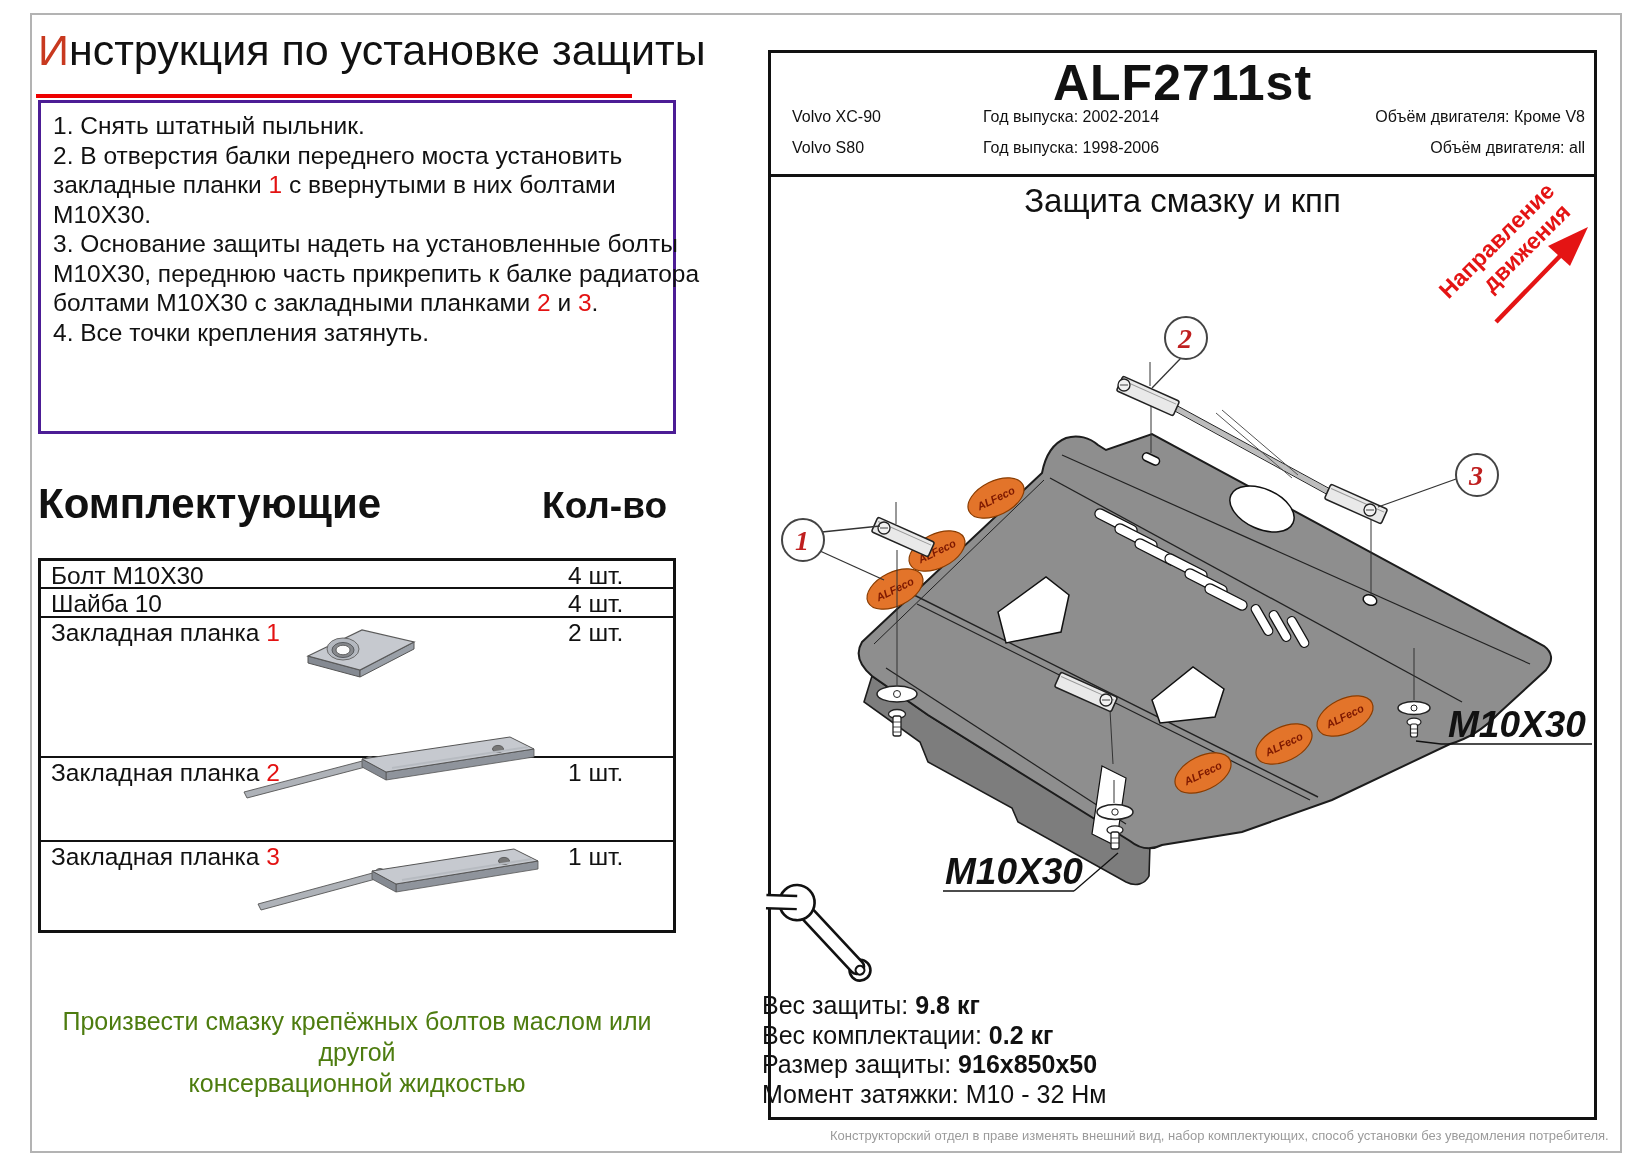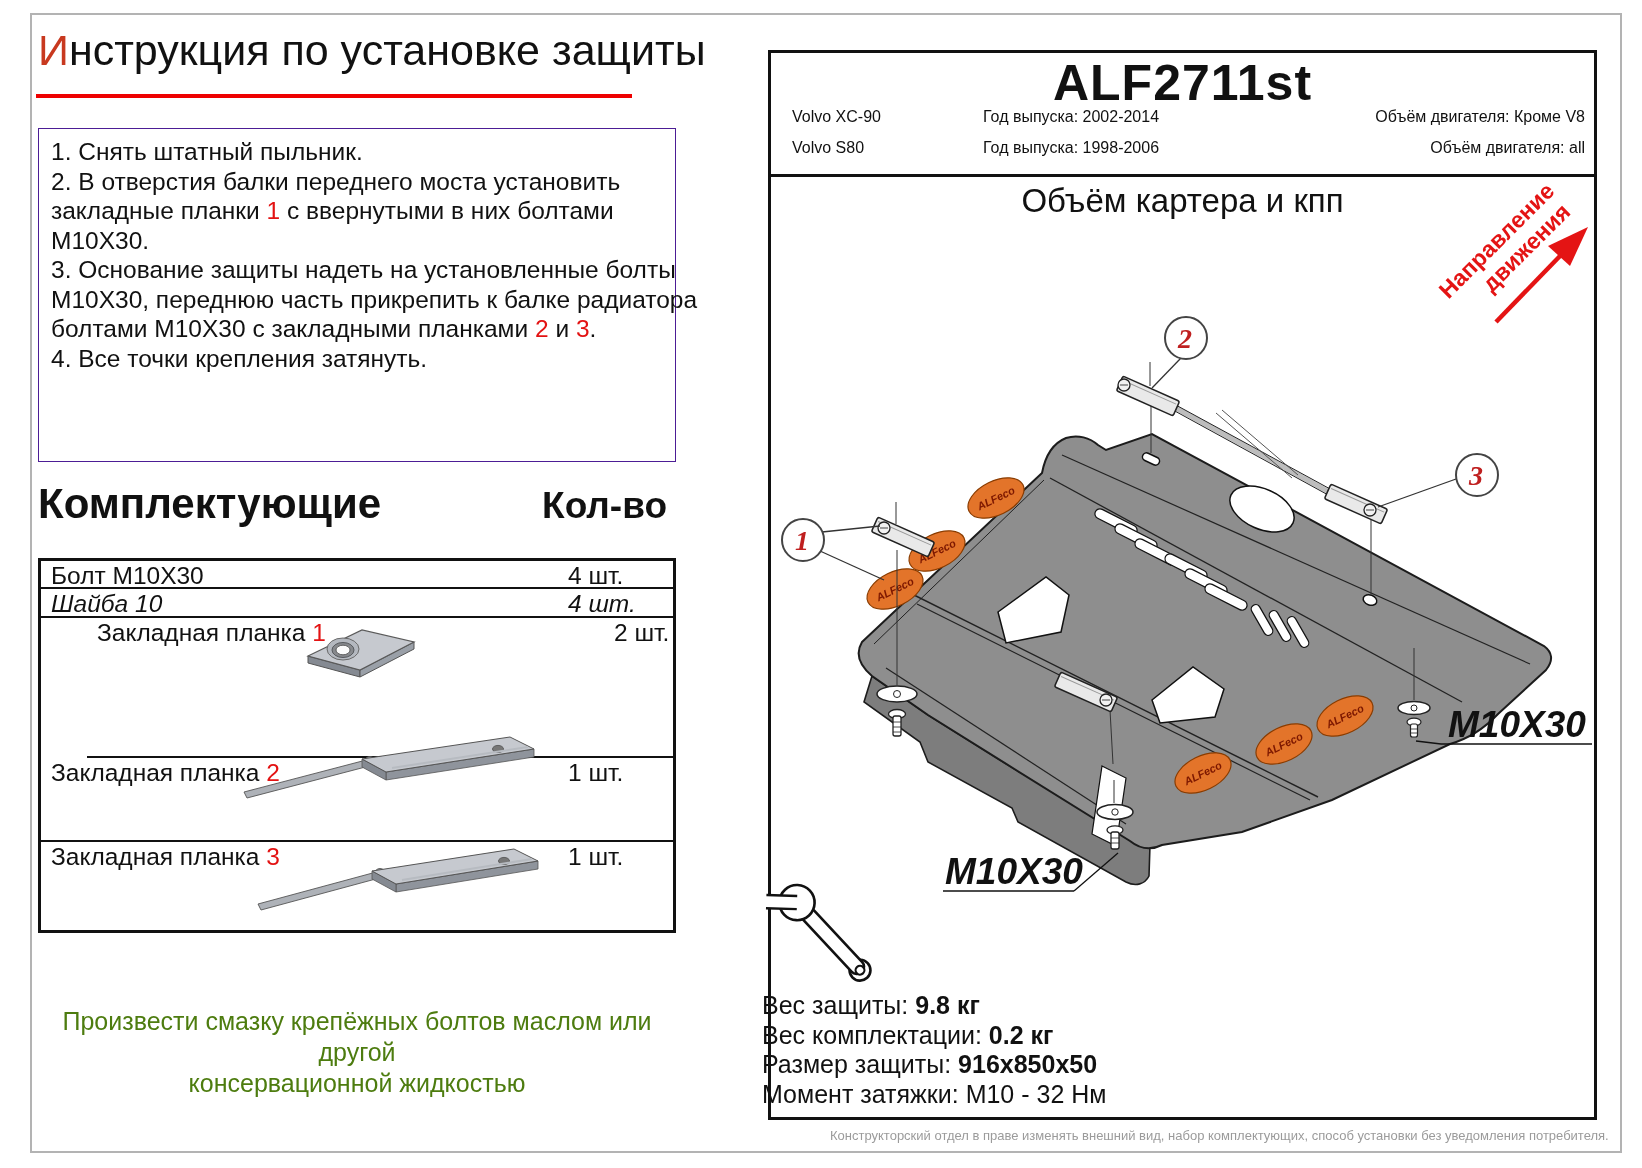--- a/index.html
+++ b/index.html
@@ -5,21 +5,21 @@
   html,body{margin:0;padding:0;background:#ffffff;}
   body{font-family:"Liberation Sans", sans-serif; color:#111;}
   #page{position:relative;width:1642px;height:1168px;background:#fff;overflow:hidden;}
   .abs{position:absolute;}
   
   #frame{left:30px;top:13px;width:1592px;height:1140px;border:2px solid #b3b3b3;box-sizing:border-box;}
   
   #main-title{left:38px;top:26px;font-size:43px;letter-spacing:0px;white-space:nowrap;}
   #main-title .lead{color:#c8391f;}
   #title-underline{left:36px;top:94px;width:596px;height:4px;background:#ee0000;}
-  #instr-box{left:38px;top:128px;width:638px;height:334px;border:1px solid #4c1d95;box-sizing:border-box;padding:8px 0 0 12px;}
+  #instr-box{left:38px;top:100px;width:638px;height:334px;border:3px solid #4c1d95;box-sizing:border-box;padding:8px 0 0 12px;}
   .instr-line{font-size:24.5px;line-height:29.5px;white-space:nowrap;}
   .red{color:#e31212;}
   #comp-heading{left:38px;top:480px;font-size:42px;font-weight:bold;white-space:nowrap;}
   #qty-heading{left:430px;top:485px;width:237px;text-align:right;font-size:37px;font-weight:bold;}
   #parts-table{left:38px;top:558px;width:638px;height:375px;border:3px solid #111;box-sizing:border-box;}
   .trow{position:relative;border-bottom:2.5px solid #111;box-sizing:border-box;}
   .trow:last-child{border-bottom:none;}
   .pname{position:absolute;left:10px;top:1px;font-size:24.5px;white-space:nowrap;}
   .pqty{position:absolute;left:527px;top:1px;font-size:24.5px;white-space:nowrap;}
   #note-red{left:38px;top:1006px;width:638px;text-align:center;color:#4d7c0f;font-size:25px;line-height:31px;}
@@ -64,25 +64,25 @@
   </div>
 
   <div id="comp-heading" class="abs">Комплектующие</div>
   <div id="qty-heading" class="abs">Кол-во</div>
 
   <div id="parts-table" class="abs">
     <div class="trow" style="height:28px;">
       <span class="pname"><span>Болт М10Х30</span></span>
       <span class="pqty">4 шт.</span>
     </div>
-    <div class="trow" style="height:29px;font-style:italic;">
+    <div class="trow" style="height:29px;">
       <span class="pname"><span>Шайба 10</span></span>
       <span class="pqty">4 шт.</span>
     </div>
-    <div class="trow" style="height:140px;margin-left:46px;">
+    <div class="trow" style="height:140px;">
       <span class="pname"><span>Закладная планка </span><span class="red">1</span></span>
       <span class="pqty">2 шт.</span>
     </div>
     <div class="trow" style="height:84px;">
       <span class="pname"><span>Закладная планка </span><span class="red">2</span></span>
       <span class="pqty">1 шт.</span>
     </div>
     <div class="trow" style="height:112px;">
       <span class="pname"><span>Закладная планка </span><span class="red">3</span></span>
       <span class="pqty">1 шт.</span>
@@ -123,21 +123,21 @@
 
   <div id="panel" class="abs"></div>
   <div id="header-divider" class="abs"></div>
   <div id="code" class="abs">ALF2711st</div>
   <div id="veh-name-0" class="abs veh">Volvo XC-90</div>
   <div id="veh-year-0" class="abs veh">Год выпуска: 2002-2014</div>
   <div id="veh-eng-0" class="abs veh">Объём двигателя: Кроме V8</div>
   <div id="veh-name-1" class="abs veh">Volvo S80</div>
   <div id="veh-year-1" class="abs veh">Год выпуска: 1998-2006</div>
   <div id="veh-eng-1" class="abs veh">Объём двигателя: all</div>
-  <div id="drawing-title" class="abs">Объём картера и кпп</div>
+  <div id="drawing-title" class="abs">Защита смазку и кпп</div>
 
   <div id="specs" class="abs">
     <div><span>Вес защиты: </span><b>9.8 кг</b></div>
     <div><span>Вес комплектации: </span><b>0.2 кг</b></div>
     <div><span>Размер защиты: </span><b>916x850x50</b></div>
     <div><span>Момент затяжки:  </span><span>М10 - 32 Нм</span></div>
   </div>
 
   <div id="footer-note" class="abs">Конструкторский отдел в праве изменять внешний вид, набор комплектующих, способ установки без уведомления потребителя.</div>
 

